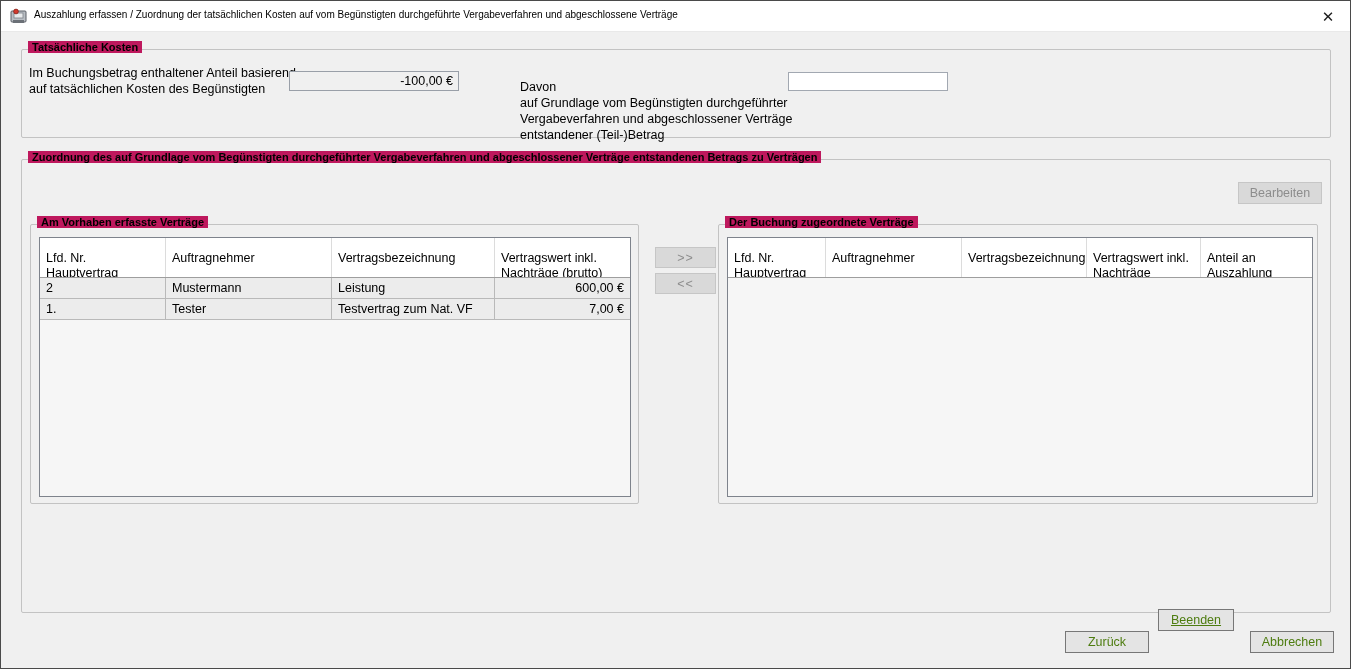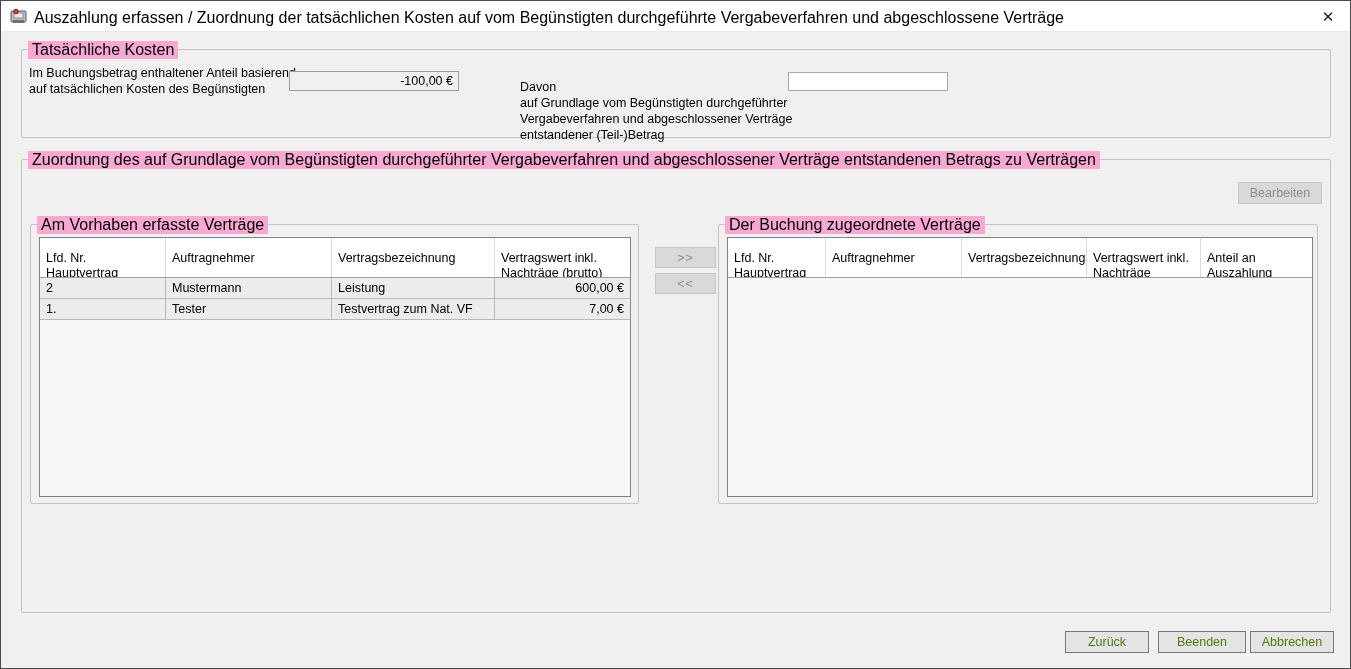--- a/index.html
+++ b/index.html
@@ -19,37 +19,37 @@
   }
   
   .titlebar {
     position: absolute; left:0; top:0; right:0; height:31px;
     background:#ffffff;
     border-bottom:1px solid #e9e9e9;
   }
   .titlebar .app-icon { position:absolute; left:9px; top:7px; width:17px; height:17px; }
   .titlebar .title {
     position:absolute; left:33px; top:8px;
-    font-size:16px; white-space:nowrap;
+    font-size:10px; white-space:nowrap;
   }
   .close-btn {
     position:absolute; right:10px; top:4px; width:24px; height:24px;
     display:flex; align-items:center; justify-content:center;
     font-size:15px; color:#1a1a1a; cursor:pointer;
   }
   
   .groupbox {
     position:absolute;
     border:1px solid #c3c3c3;
     border-radius:2px;
   }
   .groupbox > .legend {
     position:absolute; top:-9px; left:6px;
-    background:#f9a8d4; padding:0 4px;
-    font-weight:normal; font-size:16px; white-space:nowrap;
+    background:#be185d; padding:0 4px;
+    font-weight:bold; font-size:11px; white-space:nowrap;
   }
   .gb-main   { left:20px; top:48px;  width:1310px; height:89px; }
   .gb-assign { left:20px; top:158px; width:1310px; height:454px; }
   .gb-left   { left:8px;  top:64px;  width:609px;  height:280px; }
   .gb-right  { left:696px;top:64px;  width:600px;  height:280px; }
 
   .lbl { position:absolute; line-height:16px; white-space:pre-line; }
 
   
   .field-readonly {
@@ -71,21 +71,21 @@
     cursor:pointer;
   }
   .btn.disabled {
     background:#d9d9d9; border:1px solid #c6c6c6; color:#8d8d8d;
     cursor:default;
   }
   .btn-edit  { right:8px; top:22px; width:84px; height:22px; }
   .btn-move-right { left:633px; top:87px;  width:61px; height:21px; letter-spacing:1px; }
   .btn-move-left  { left:633px; top:113px; width:61px; height:21px; letter-spacing:1px; }
   .btn-back   { left:1064px; top:630px; width:84px; height:22px; }
-  .btn-finish { left:1157px; top:630px; width:88px; height:22px; }
+  .btn-finish { left:1157px; top:608px; width:76px; height:22px;text-decoration:underline; }
   .btn-cancel { left:1249px; top:630px; width:84px; height:22px; }
 
   
   .grid {
     position:absolute; left:8px; top:12px; height:260px;
     border:1px solid #7e838c; background:#f6f6f6;
     overflow:hidden;
   }
   .grid-left  { width:592px; }
   .grid-right { width:586px; }

